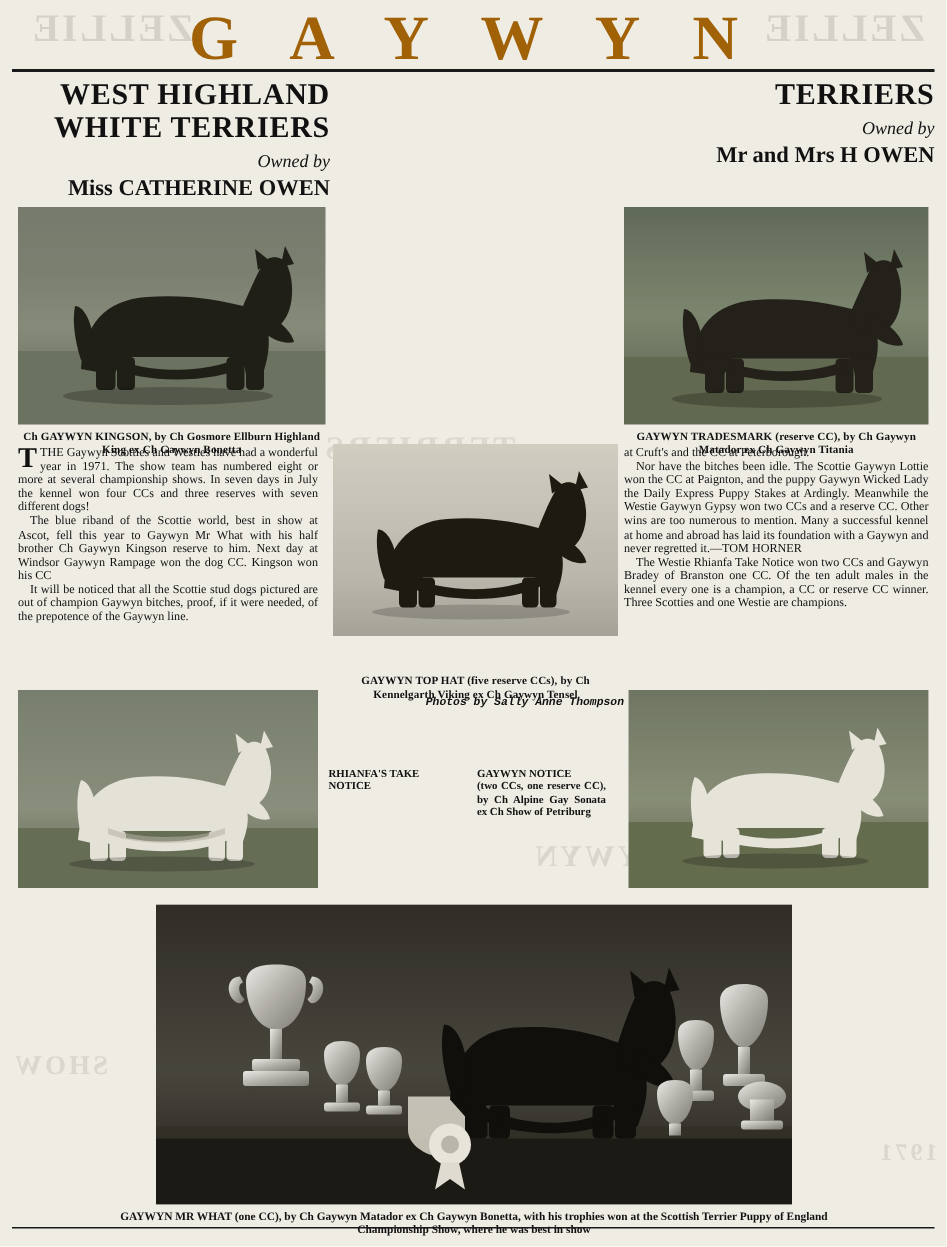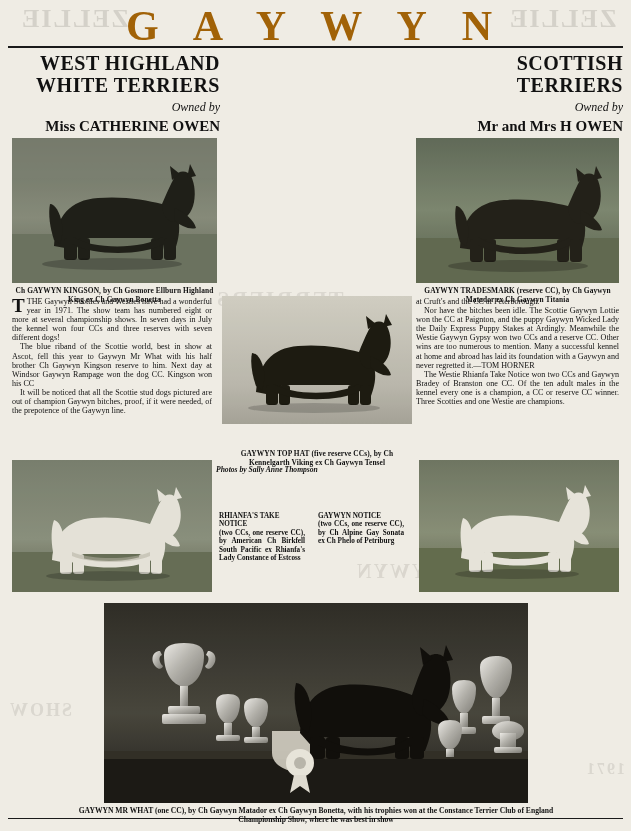--- a/index.html
+++ b/index.html
@@ -110,22 +110,23 @@
     font-size: 19px;
     line-height: 16px;
     font-weight: bold;
     padding: 1px 2px 0 0;
   }
   .credit {
     position: absolute;
     font-size: 7.6px;
     font-style: italic;
     font-weight: bold;
-    text-align: left;
+    text-align: right;
     width: 200px;
+    font-family: Liberation Mono, monospace;
   }
   .smallcol {
     position: absolute;
     font-size: 7.2px;
     line-height: 8.4px;
     font-weight: bold;
     text-align: justify;
   }
   .smallcol .hd { text-align: left; }
   .bottom-cap {
@@ -155,21 +156,20 @@
   <div class="rule rule-top"></div>
 
   <div class="col-head left-head">
     <div class="t1">WEST HIGHLAND</div>
     <div class="t1">WHITE TERRIERS</div>
     <div class="owned">Owned by</div>
     <div class="t2">Miss CATHERINE OWEN</div>
   </div>
 
   <div class="col-head right-head">
-    <div class="t1">SCOTTISH</div>
     <div class="t1">TERRIERS</div>
     <div class="owned">Owned by</div>
     <div class="t2">Mr and Mrs H OWEN</div>
   </div>
 
   <div class="photo" style="left:12px; top:138px; width:205px; height:145px;">
     <svg viewBox="0 0 205 145" preserveAspectRatio="none">
       <defs>
         <linearGradient id="bgK" x1="0" y1="0" x2="0" y2="1">
           <stop offset="0%" stop-color="#6e7466"></stop>
@@ -335,25 +335,24 @@
         <rect x="141" y="92" width="11" height="20" rx="3"></rect>
         <path d="M56 90 C76 102 122 102 142 90 L142 98 C122 108 78 108 56 98 Z"></path>
       </g>
       <ellipse cx="98" cy="114" rx="62" ry="5" fill="#000" opacity="0.22"></ellipse>
       <rect width="200" height="132" fill="#6f6a58" opacity="0.10"></rect>
     </svg>
   </div>
 
   <div class="smallcol" style="left:219px; top:512px; width:86px;">
     <div class="hd">RHIANFA'S TAKE NOTICE</div>
-    <div>(two CCs, one reserve CC), by American Ch Birkfell South Pacific ex Rhianfa's Lady Constance of Estcoss</div>
   </div>
   <div class="smallcol" style="left:318px; top:512px; width:86px;">
     <div class="hd">GAYWYN NOTICE</div>
-    <div>(two CCs, one reserve CC), by Ch Alpine Gay Sonata ex Ch Phelo of Petriburg</div>
+    <div>(two CCs, one reserve CC), by Ch Alpine Gay Sonata ex Ch Show of Petriburg</div>
   </div>
 
   <div class="photo" style="left:104px; top:603px; width:424px; height:200px;">
     <svg viewBox="0 0 424 200" preserveAspectRatio="none">
       <defs>
         <linearGradient id="bgB" x1="0" y1="0" x2="0" y2="1">
           <stop offset="0%" stop-color="#2b2a24"></stop>
           <stop offset="55%" stop-color="#45443b"></stop>
           <stop offset="100%" stop-color="#1e1d19"></stop>
         </linearGradient>
@@ -423,16 +422,16 @@
 
       <g>
         <circle cx="196" cy="160" r="14" fill="#efece2"></circle>
         <circle cx="196" cy="160" r="6" fill="#bdbab0"></circle>
         <path d="M190 172 L186 190 L196 183 L206 190 L202 172 Z" fill="#e6e3d8"></path>
       </g>
       <rect width="424" height="200" fill="#6f6a58" opacity="0.06"></rect>
     </svg>
   </div>
 
-  <div class="bottom-cap">GAYWYN MR WHAT (one CC), by Ch Gaywyn Matador ex Ch Gaywyn Bonetta, with his trophies won at the Constance Terrier Club of England Championship Show, where he was best in show</div>
+  <div class="bottom-cap">GAYWYN MR WHAT (one CC), by Ch Gaywyn Matador ex Ch Gaywyn Bonetta, with his trophies won at the Scottish Terrier Puppy of England Championship Show, where he was best in show</div>
 
   <div class="rule rule-bottom"></div>
 </div>
 
 </body></html>

